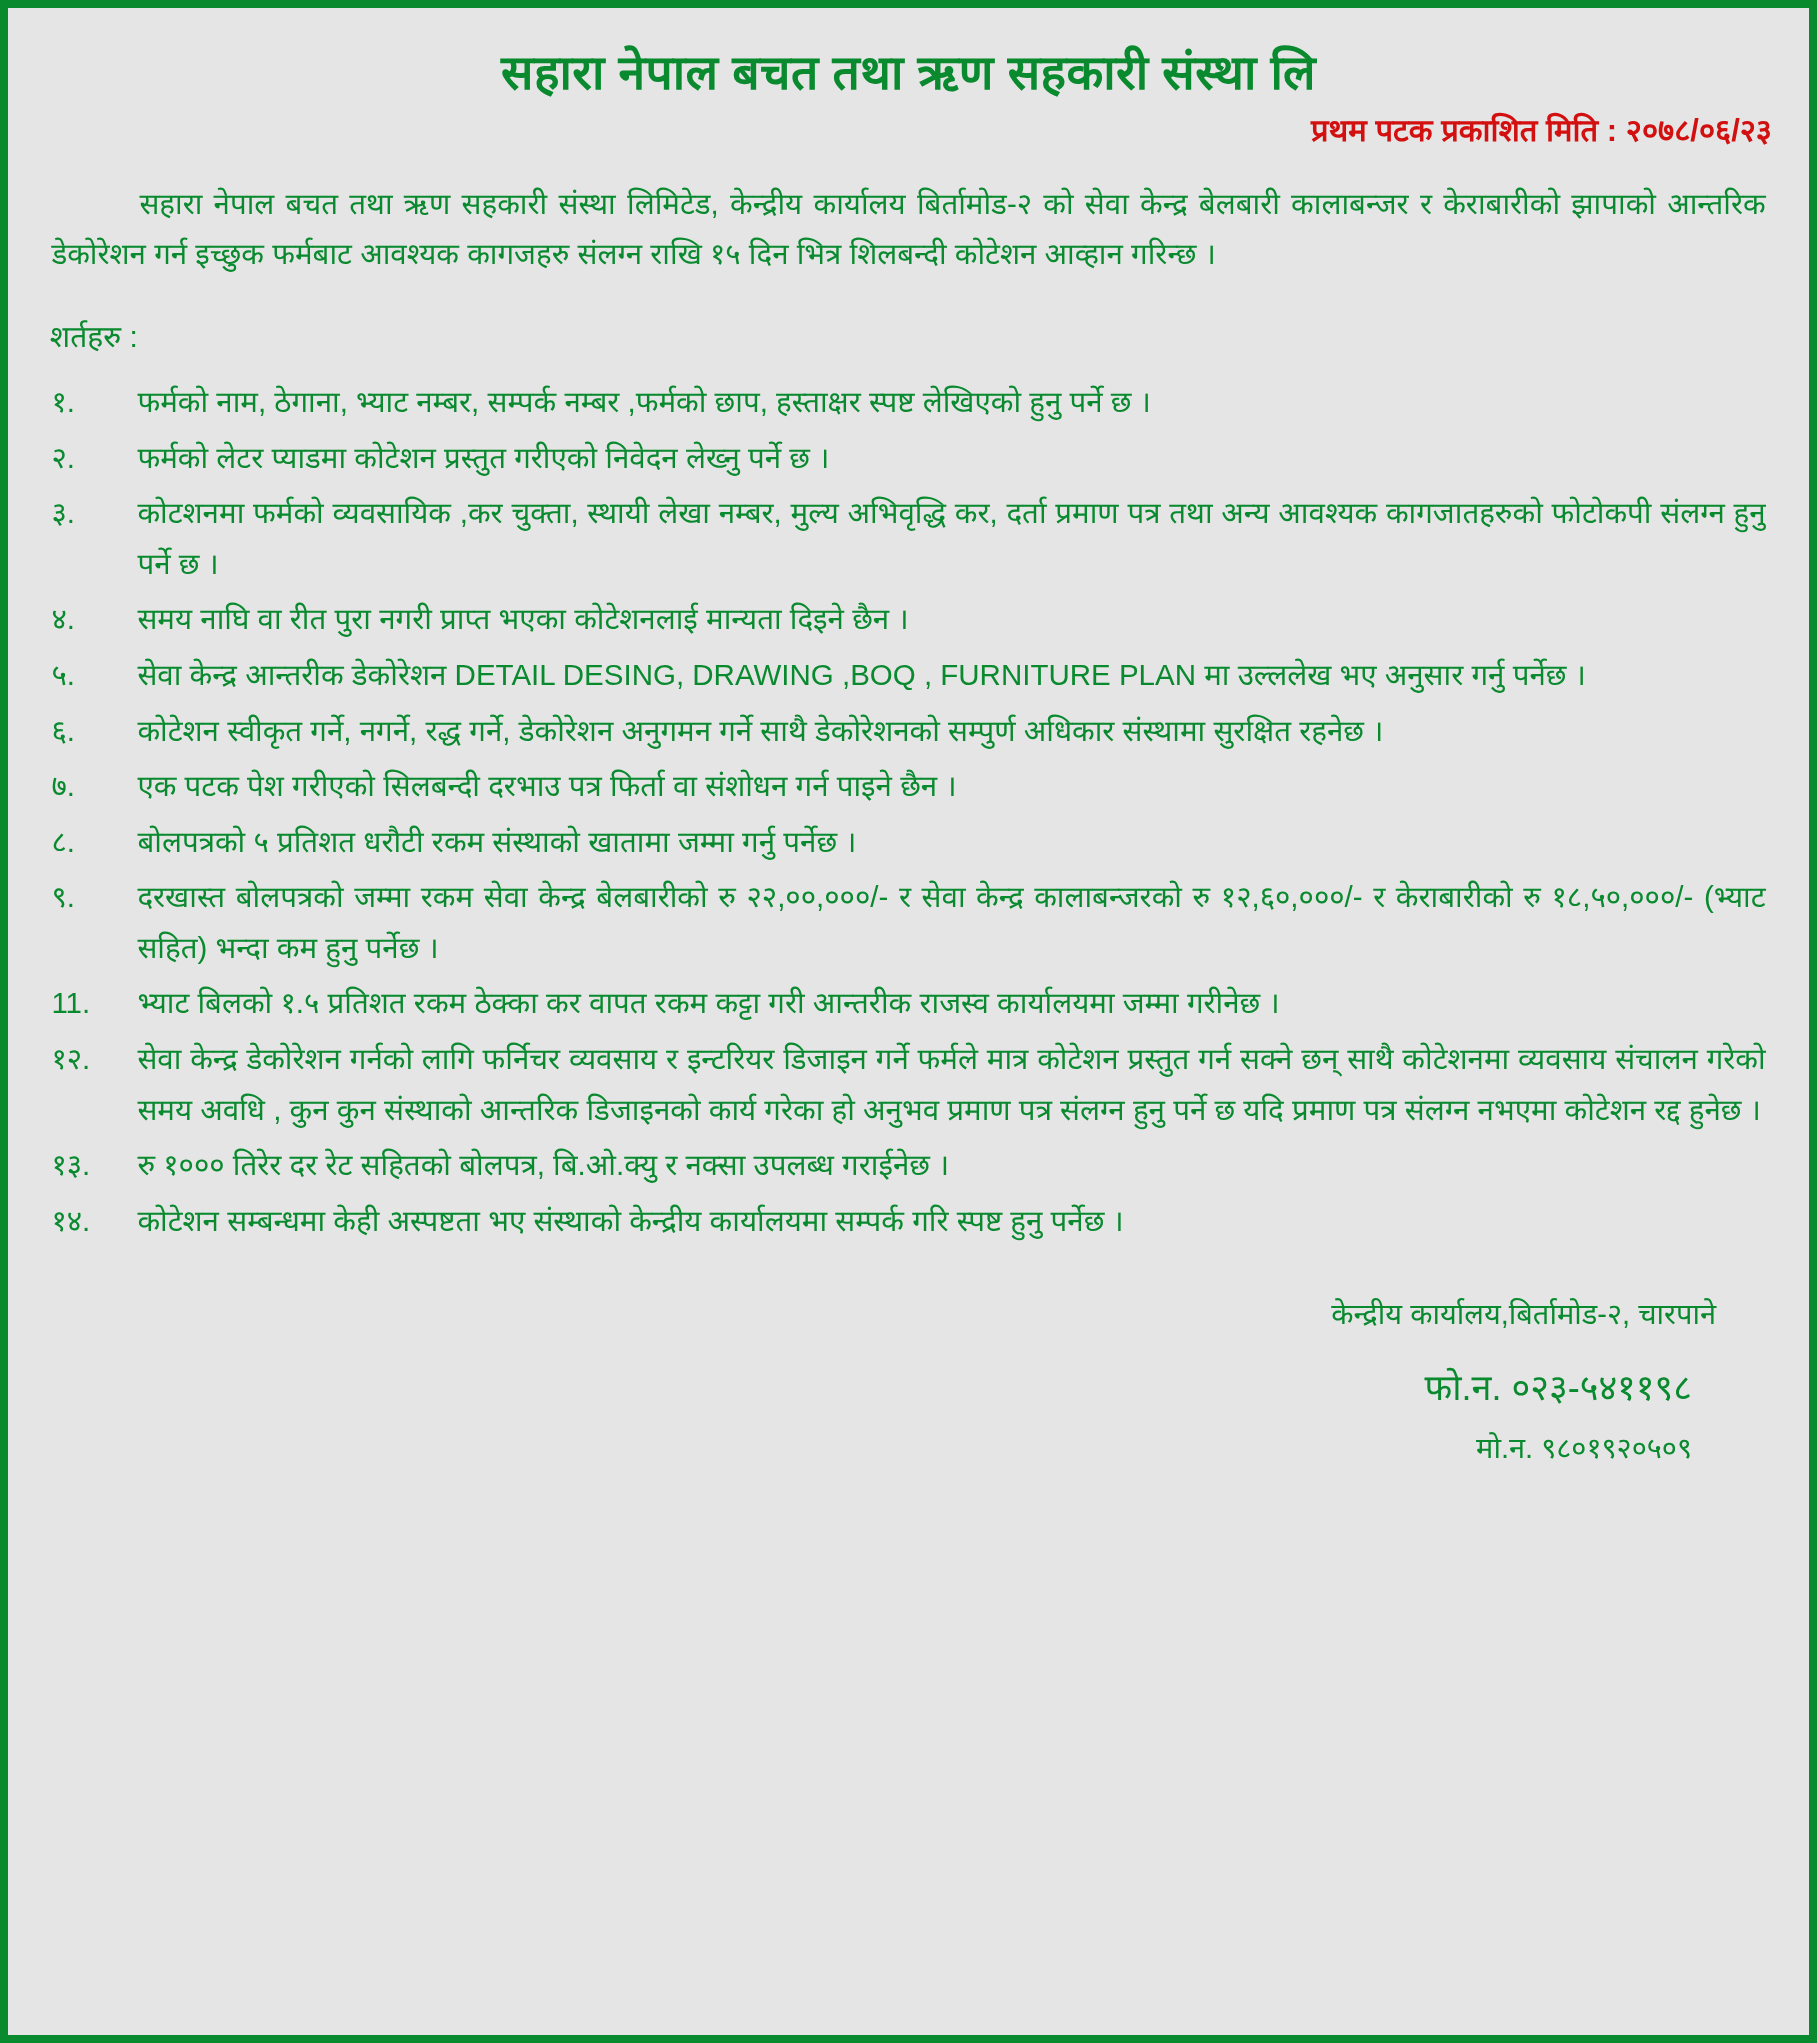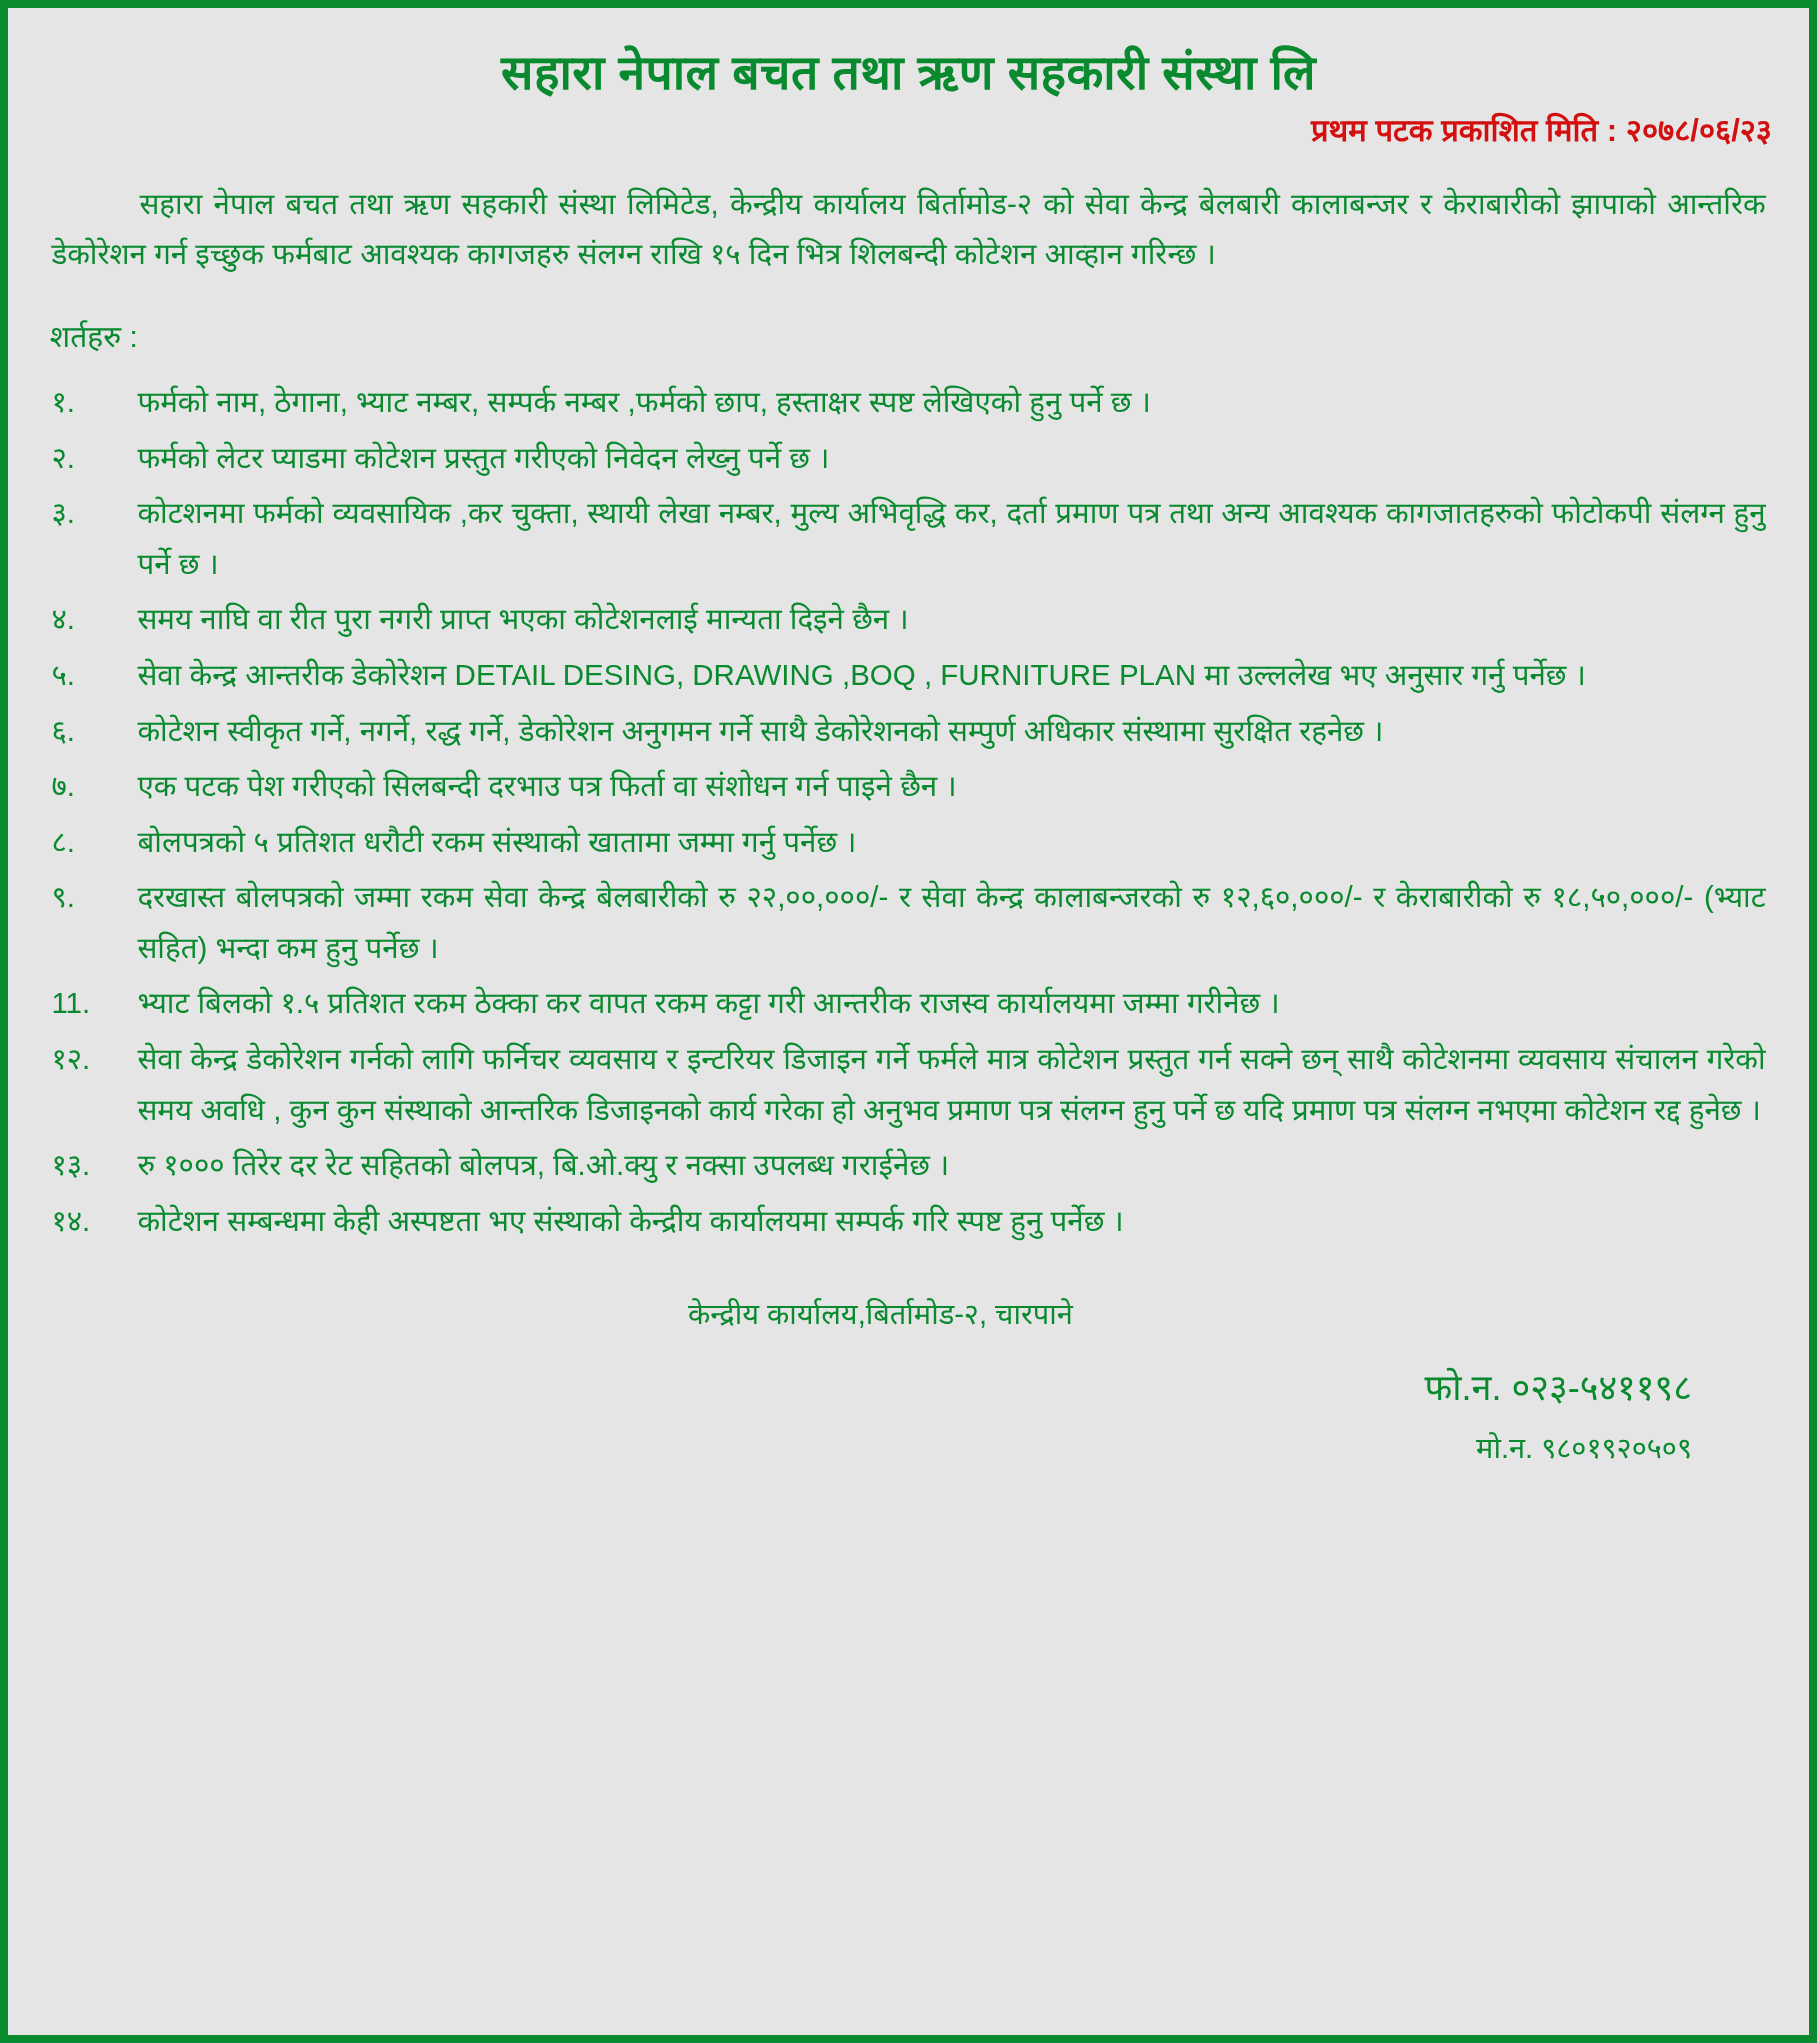--- a/index.html
+++ b/index.html
@@ -84,21 +84,20 @@
   }
   .footer-org {
     font-size: 39px;
     font-weight: bold;
     line-height: 1.5;
   }
   .footer-addr {
     font-size: 29px;
     line-height: 1.6;
     margin-top: 1.6px;
-    text-align: center;
   }
   .footer-phone {
     font-size: 36px;
     line-height: 1.85;
     margin-top: 17.6px;
     padding-right: 24px;
   }
   .footer-mobile {
     font-size: 29px;
     line-height: 1.85;

